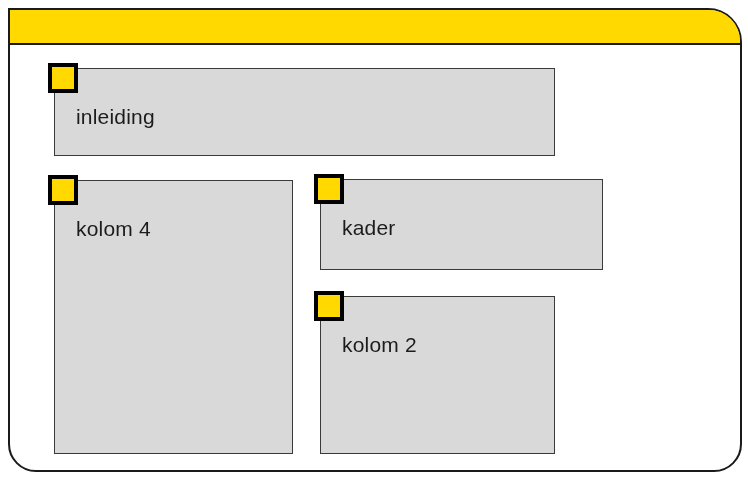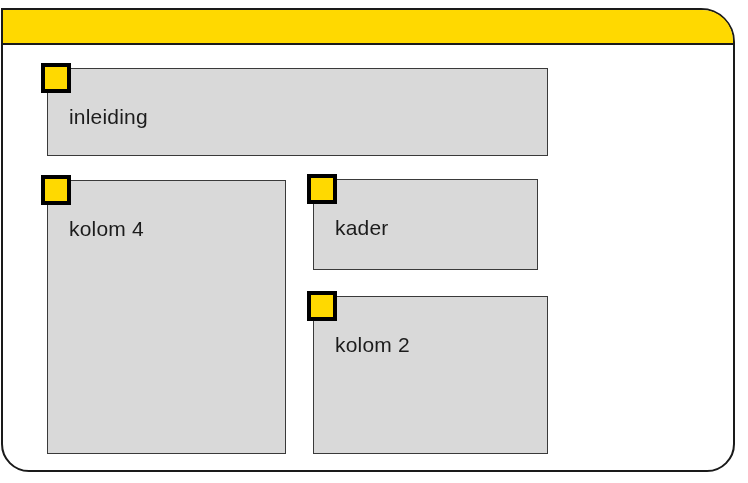--- a/index.html
+++ b/index.html
@@ -5,21 +5,21 @@
   * { margin: 0; padding: 0; }
   html, body {
     width: 748px; height: 483px;
     background: var(--background, #ffffff);
     font-family: "Liberation Sans", sans-serif;
     position: relative;
     overflow: hidden;
   }
   .frame {
     position: absolute;
-    left: 1px; top: 8px;
+    left: 8px; top: 8px;
     width: 734px; height: 464px;
     box-sizing: border-box;
     background: var(--background, #ffffff);
     border: 2px solid var(--frame_border, #1a1a1a);
     border-radius: 0 34px 28px 28px;
   }
   .titlebar {
     position: absolute;
     left: 0; top: 0; right: 0;
     height: 33px;
@@ -28,21 +28,21 @@
     border-top-right-radius: 31px;
   }
   .region {
     position: absolute;
     box-sizing: border-box;
     background: var(--panel, #d9d9d9);
     border: 1px solid var(--region_border, #3a3a3a);
   }
   .region-inleiding { left: 44px;  top: 58px;  width: 501px; height: 88px;  }
   .region-kolom-1   { left: 44px;  top: 170px; width: 239px; height: 274px; }
-  .region-kader     { left: 310px; top: 169px; width: 225px; height: 91px;  }
+  .region-kader     { left: 310px; top: 169px; width: 283px; height: 91px;  }
   .region-kolom-2   { left: 310px; top: 286px; width: 235px; height: 158px; }
   .marker {
     position: absolute;
     left: -7px; top: -6px;
     width: 22px; height: 22px;
     background: var(--accent, #ffd900);
     border: 4px solid var(--marker_border, #000000);
     cursor: pointer;
   }
   .region-label {

